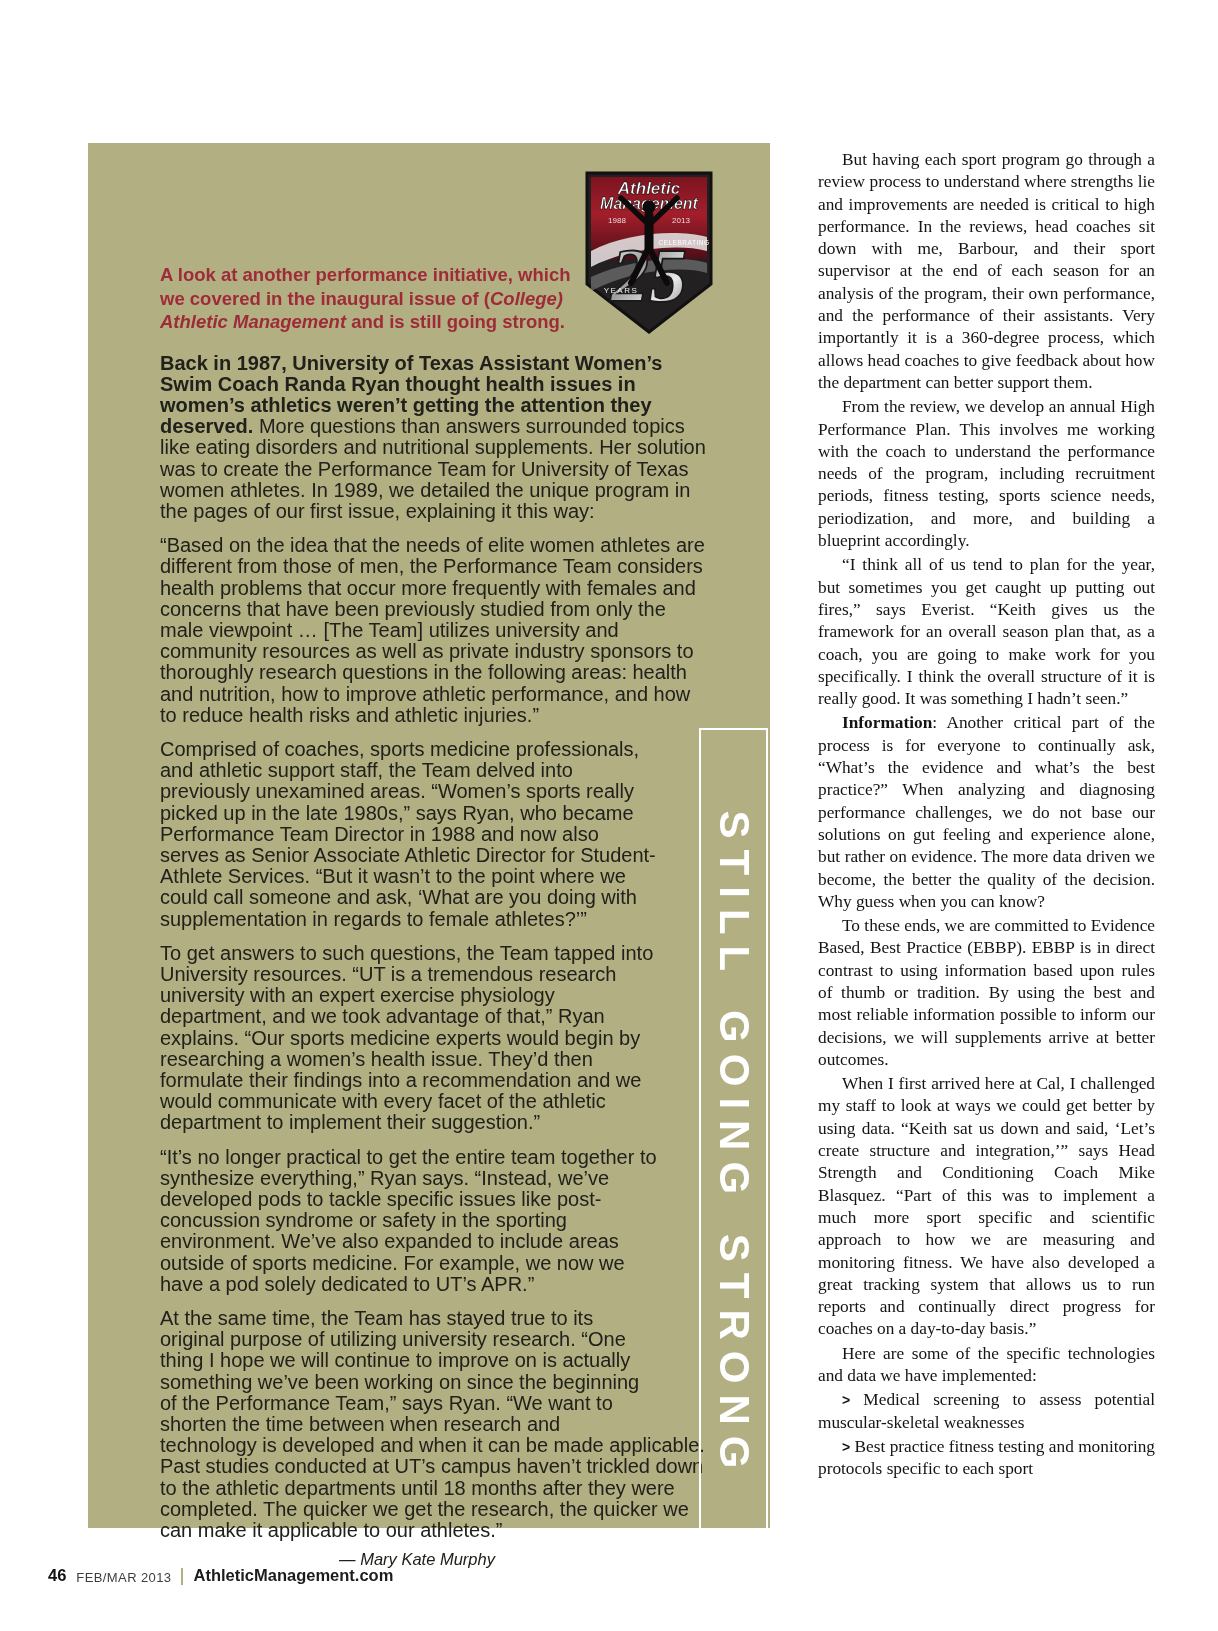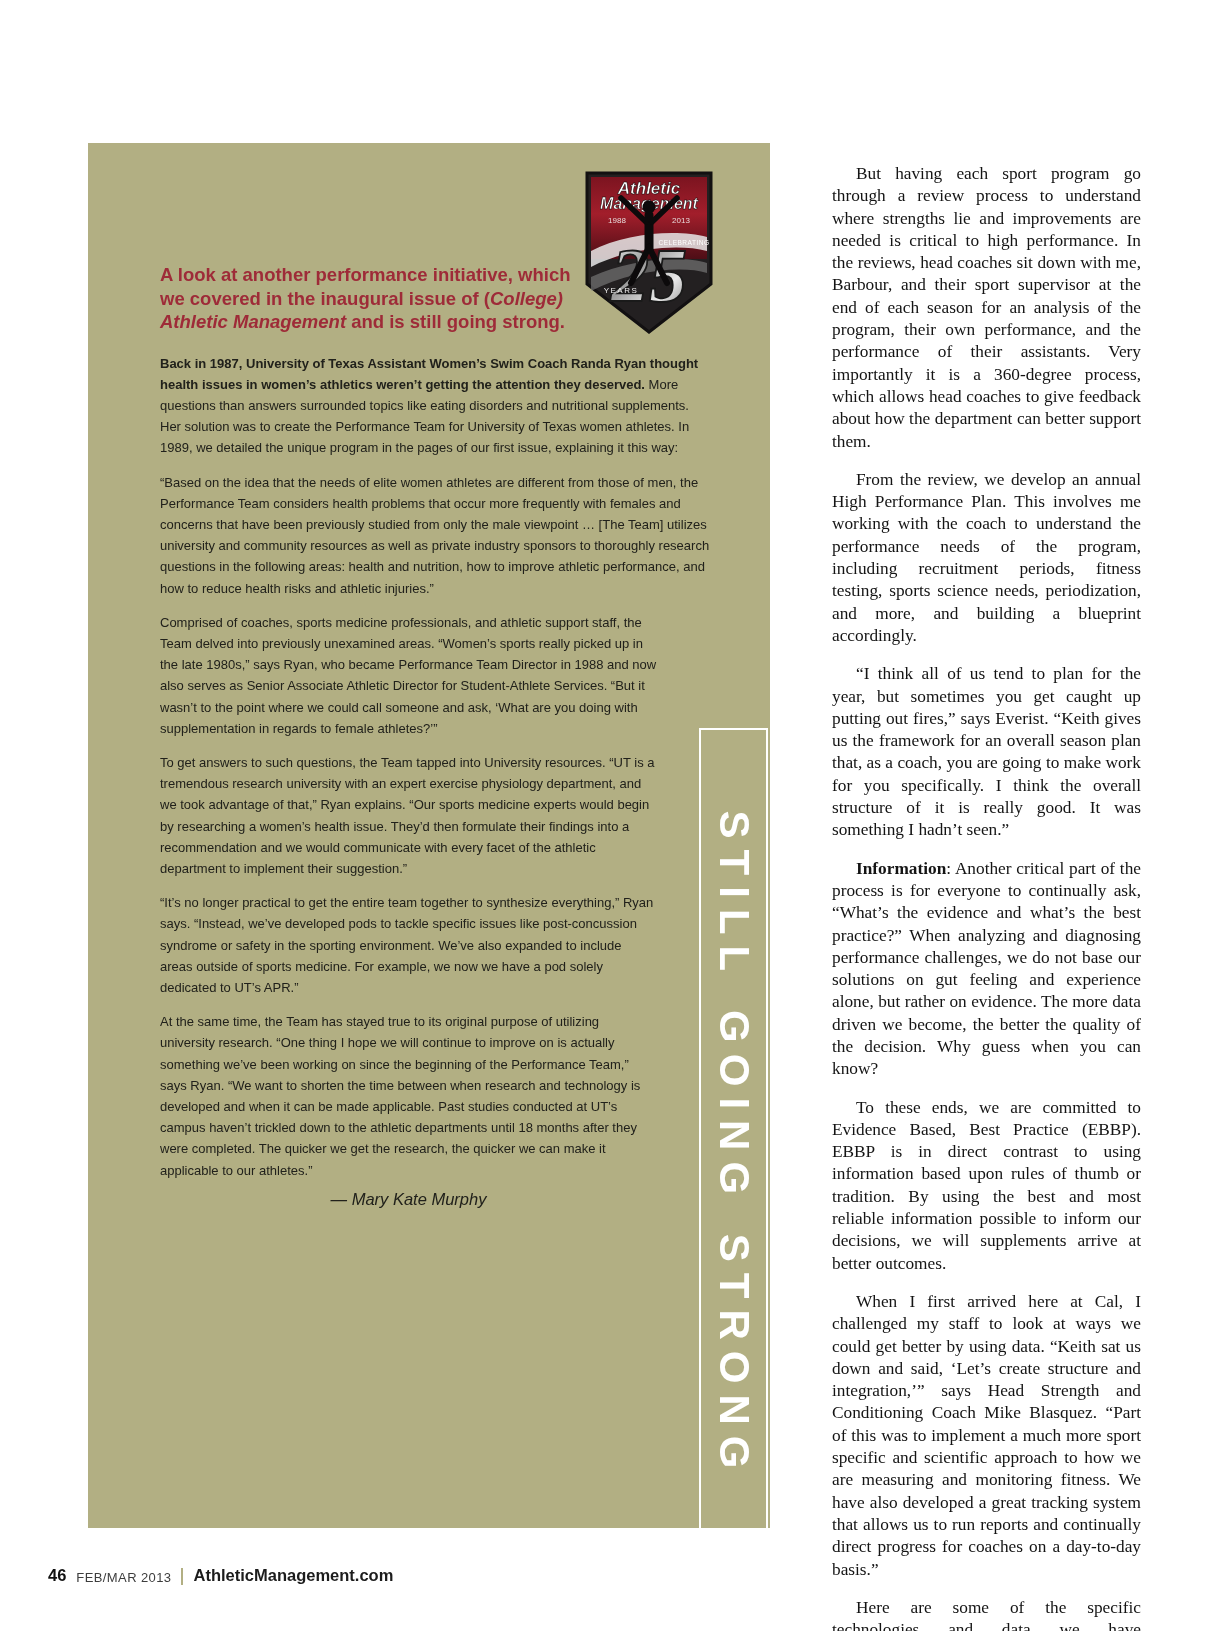--- a/index.html
+++ b/index.html
@@ -5,21 +5,21 @@
   html,body{margin:0;padding:0;background:#fff;}
   #page{position:relative;width:1218px;height:1631px;background:#ffffff;overflow:hidden;
         font-family:"Liberation Sans",sans-serif;}
 
   
   .feature-box{position:absolute;left:88px;top:143px;width:682px;height:1385px;
                background:#b2af83;}
   .feature-content{position:absolute;left:72px;top:0;width:552px;color:#21211b;}
   .intro{margin-top:120px;width:412px;font-weight:bold;font-size:18.5px;line-height:23.5px;
          color:#9e2b38;}
-  .feature-content p{margin:13px 0 0 0;font-size:13px;line-height:21.2px;}
+  .feature-content p{margin:13px 0 0 0;font-size:20px;line-height:21.2px;}
   .feature-content p.first{margin-top:19px;}
   .lead-bold{font-weight:bold;}
   .wrap-spacer{float:right;width:55px;height:690px;}
   .byline{margin-top:9px;text-align:center;padding-right:38px;font-style:italic;
           font-size:16.5px;color:#21211b;}
 
   
   .strip{position:absolute;left:611px;top:585px;width:69px;height:833px;
          border:2px solid #ffffff;box-sizing:border-box;}
   .strip-text{position:absolute;left:50%;top:50%;
@@ -27,21 +27,21 @@
               white-space:nowrap;font-weight:800;font-size:42px;letter-spacing:11px;
               word-spacing:6px;color:#ffffff;font-family:"Liberation Sans",sans-serif;}
 
   
   .badge{position:absolute;left:497px;top:28px;width:128px;height:164px;}
 
   
   .article{position:absolute;left:816px;top:147px;width:341px;
            font-family:"Liberation Serif",serif;font-size:17.3px;line-height:22.3px;
            color:#141414;text-align:justify;}
-  .article p{margin:16px;text-indent:24px;}
+  .article p{margin:2px;text-indent:24px;}
   .article .bold-lead{font-weight:bold;}
   .article p.bullet .marker{font-weight:bold;font-family:"Liberation Sans",sans-serif;
                             font-size:14px;}
 
   
   .page-footer{position:absolute;left:48px;top:1566px;display:flex;align-items:flex-end;}
   .page-num{font-weight:bold;font-size:16.5px;color:#111;}
   .issue{margin-left:10px;font-size:13px;color:#3d3d3d;letter-spacing:0.4px;}
   .footer-divider{width:2px;height:17px;background:#b2af83;margin:0 10px;}
   .site{font-size:16.5px;color:#1c1c1c;font-weight:600;}

